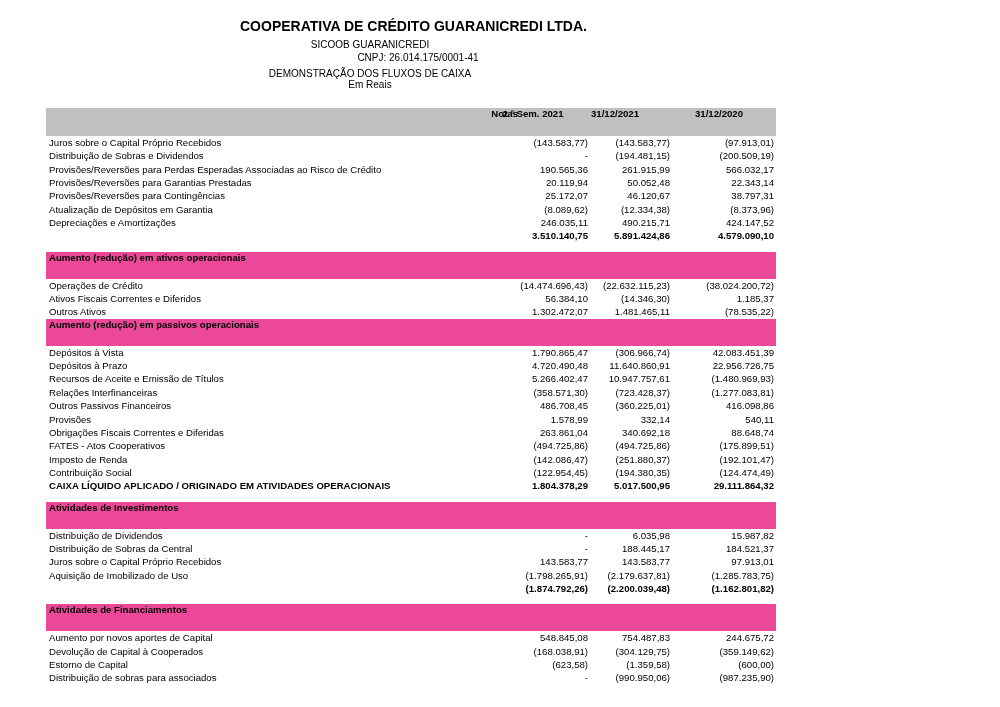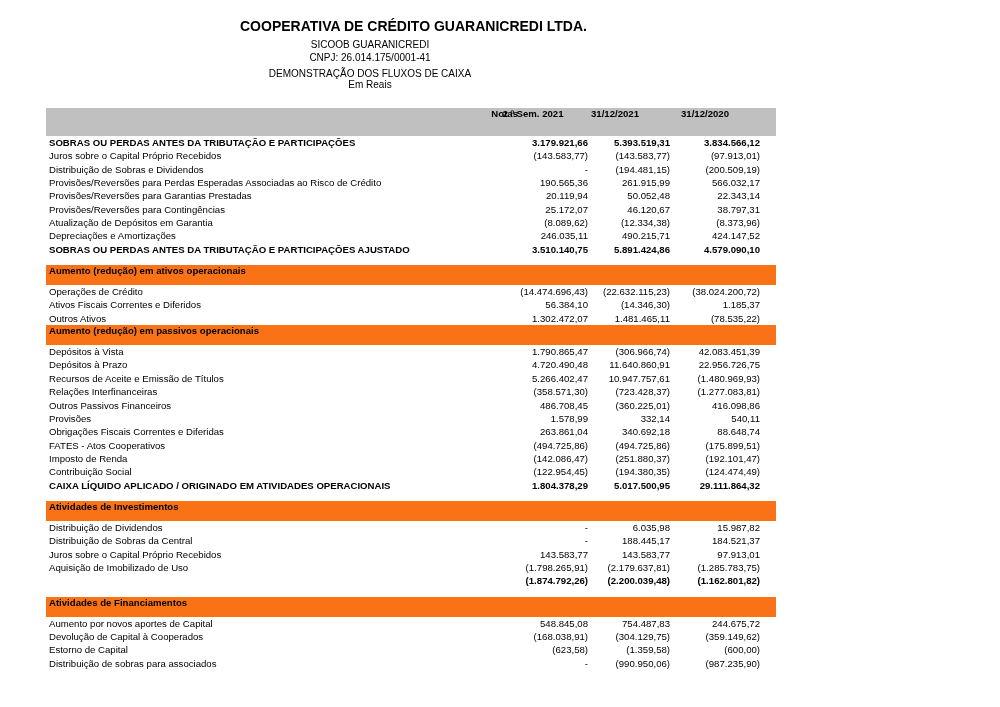--- a/index.html
+++ b/index.html
@@ -4,35 +4,35 @@
 <style>
   html, body { margin: 0; padding: 0; background: #ffffff; }
   body {
     width: 1000px; height: 707px; position: relative; overflow: hidden;
     font-family: "Liberation Sans", sans-serif; color: #000;
   }
   .header { position: absolute; top: 18px; left: 0; width: 740px; text-align: center; }
   .header .company { font-size: 14px; font-weight: bold; position: absolute; left: 240px; top: 0; text-align: left; white-space: nowrap; }
   .header .line { font-size: 10px; font-weight: normal; position: absolute; width: 740px; text-align: center; left: 0; white-space: nowrap; }
   .header .l1 { top: 21px; left: 0; }
-  .header .l2 { top: 34px; }
+  .header .l2 { top: 34px; margin-left: 48px; }
   .header .l3 { top: 50px; }
   .header .l4 { top: 61px; }
 
   .table { position: absolute; left: 46px; top: 108px; width: 730px; }
   .row { position: relative; height: 13.35px; font-size: 9.6px; line-height: 13px; white-space: nowrap; }
   .row .label { position: absolute; left: 3px; top: 0; }
   .row .cell { position: absolute; top: 0; text-align: right; }
   .c-notes { right: 258px; width: 40px; }
   .c1 { right: 188px; width: 110px; }
   .c2 { right: 106px; width: 110px; }
-  .c3 { right: 16px; width: 110px; }
+  .c3 { right: 2px; width: 110px; }
   .row.bold { font-weight: bold; }
   .row.head { background: #c0c0c0; font-weight: bold; height: 28px; line-height: 12px; }
-  .row.section { background: #f97316; font-weight: bold; height: 20px; line-height: 12px; }
+  .row.section { background: #ec4899; font-weight: bold; height: 27px; line-height: 12px; }
   .row.head .cell { text-align: center; }
   .row.head .c-notes { text-align: right; }
   .spacer { height: 9px; }
 </style>
 </head>
 <body>
 
 <div class="header">
   <div class="company">COOPERATIVA DE CRÉDITO GUARANICREDI LTDA.</div>
   <div class="line l1">SICOOB GUARANICREDI</div>
@@ -43,26 +43,20 @@
 
 <div class="table">
   <div class="row head">
     <span class="cell c-notes">Notas</span>
     <span class="cell c1">2 º Sem. 2021</span>
     <span class="cell c2">31/12/2021</span>
     <span class="cell c3">31/12/2020</span>
   </div>
 
   <div id="block1">
-      <div class="row bold">
-        <span class="label">SOBRAS OU PERDAS ANTES DA TRIBUTAÇÃO E PARTICIPAÇÕES</span>
-        <span class="cell c1">3.179.921,66</span>
-        <span class="cell c2">5.393.519,31</span>
-        <span class="cell c3">3.834.566,12</span>
-      </div>
       <div class="row">
         <span class="label">Juros sobre o Capital Próprio Recebidos</span>
         <span class="cell c1">(143.583,77)</span>
         <span class="cell c2">(143.583,77)</span>
         <span class="cell c3">(97.913,01)</span>
       </div>
       <div class="row">
         <span class="label">Distribuição de Sobras e Dividendos</span>
         <span class="cell c1">-</span>
         <span class="cell c2">(194.481,15)</span>
@@ -92,21 +86,20 @@
         <span class="cell c2">(12.334,38)</span>
         <span class="cell c3">(8.373,96)</span>
       </div>
       <div class="row">
         <span class="label">Depreciações e Amortizações</span>
         <span class="cell c1">246.035,11</span>
         <span class="cell c2">490.215,71</span>
         <span class="cell c3">424.147,52</span>
       </div>
       <div class="row bold">
-        <span class="label">SOBRAS OU PERDAS ANTES DA TRIBUTAÇÃO E PARTICIPAÇÕES AJUSTADO</span>
         <span class="cell c1">3.510.140,75</span>
         <span class="cell c2">5.891.424,86</span>
         <span class="cell c3">4.579.090,10</span>
       </div>
     </div>
   <div class="spacer"></div>
 
   <div class="row section">
     <span class="label">Aumento (redução) em ativos operacionais</span>
   </div>

